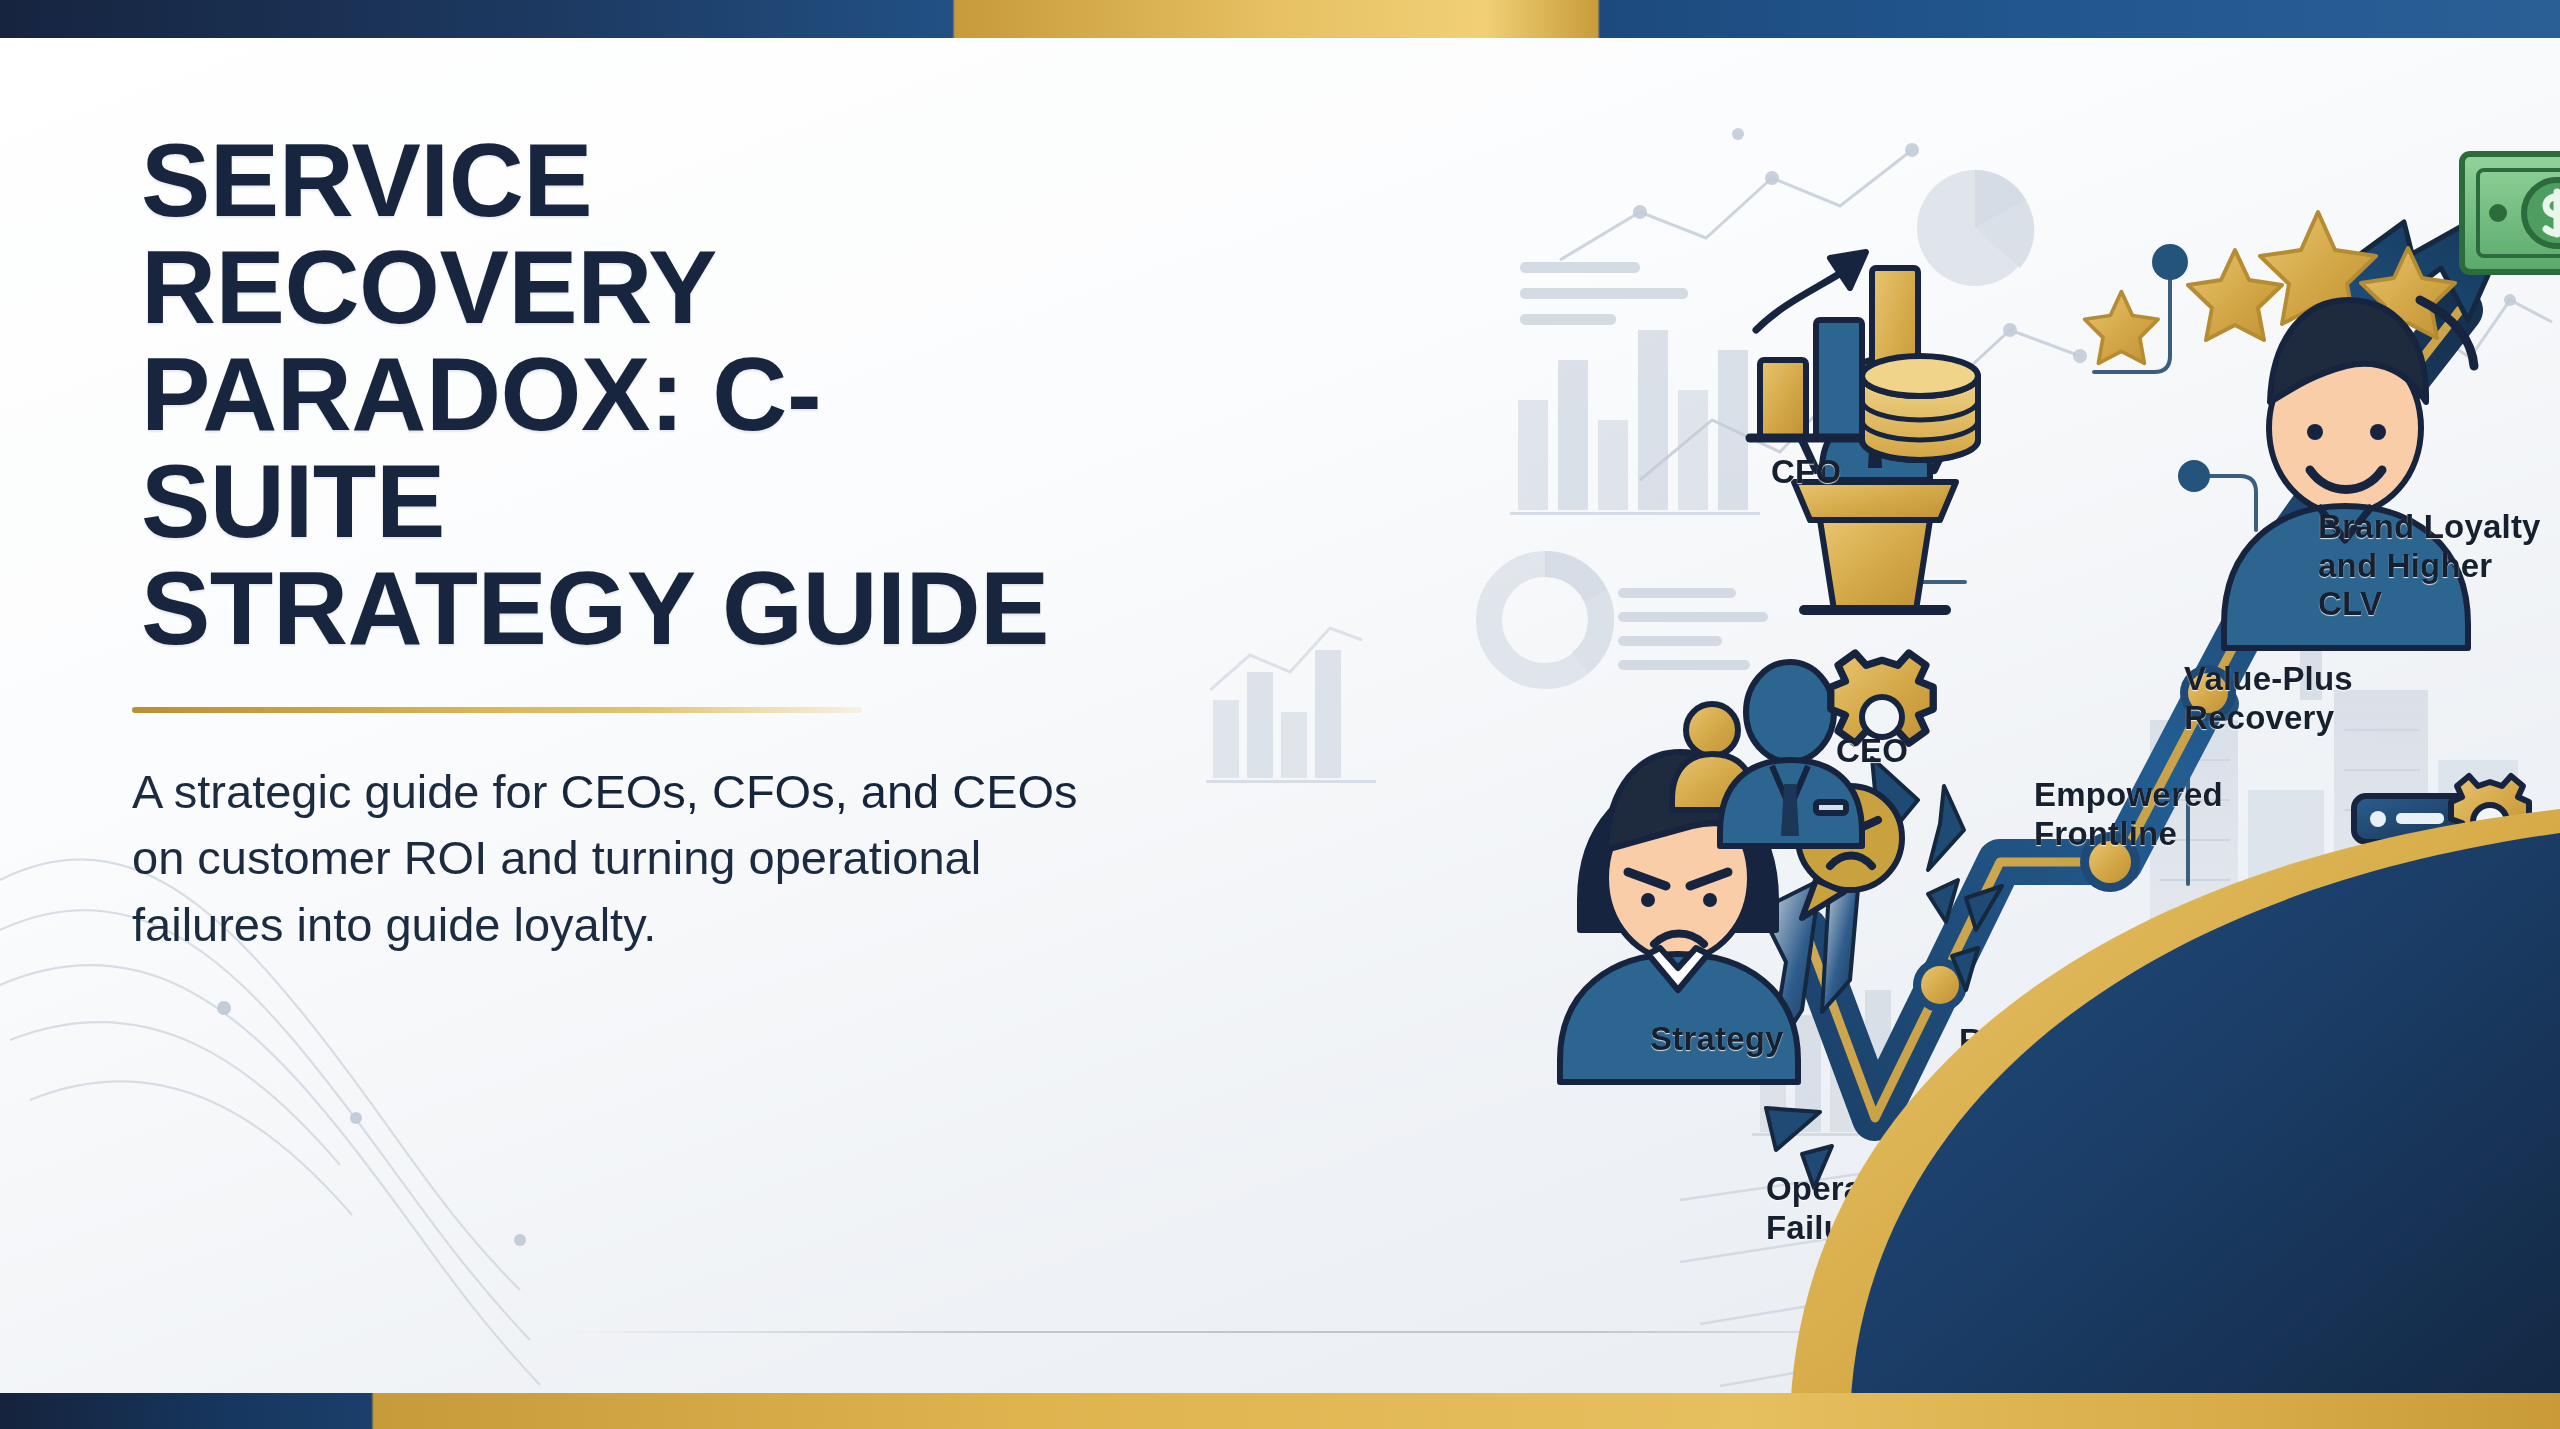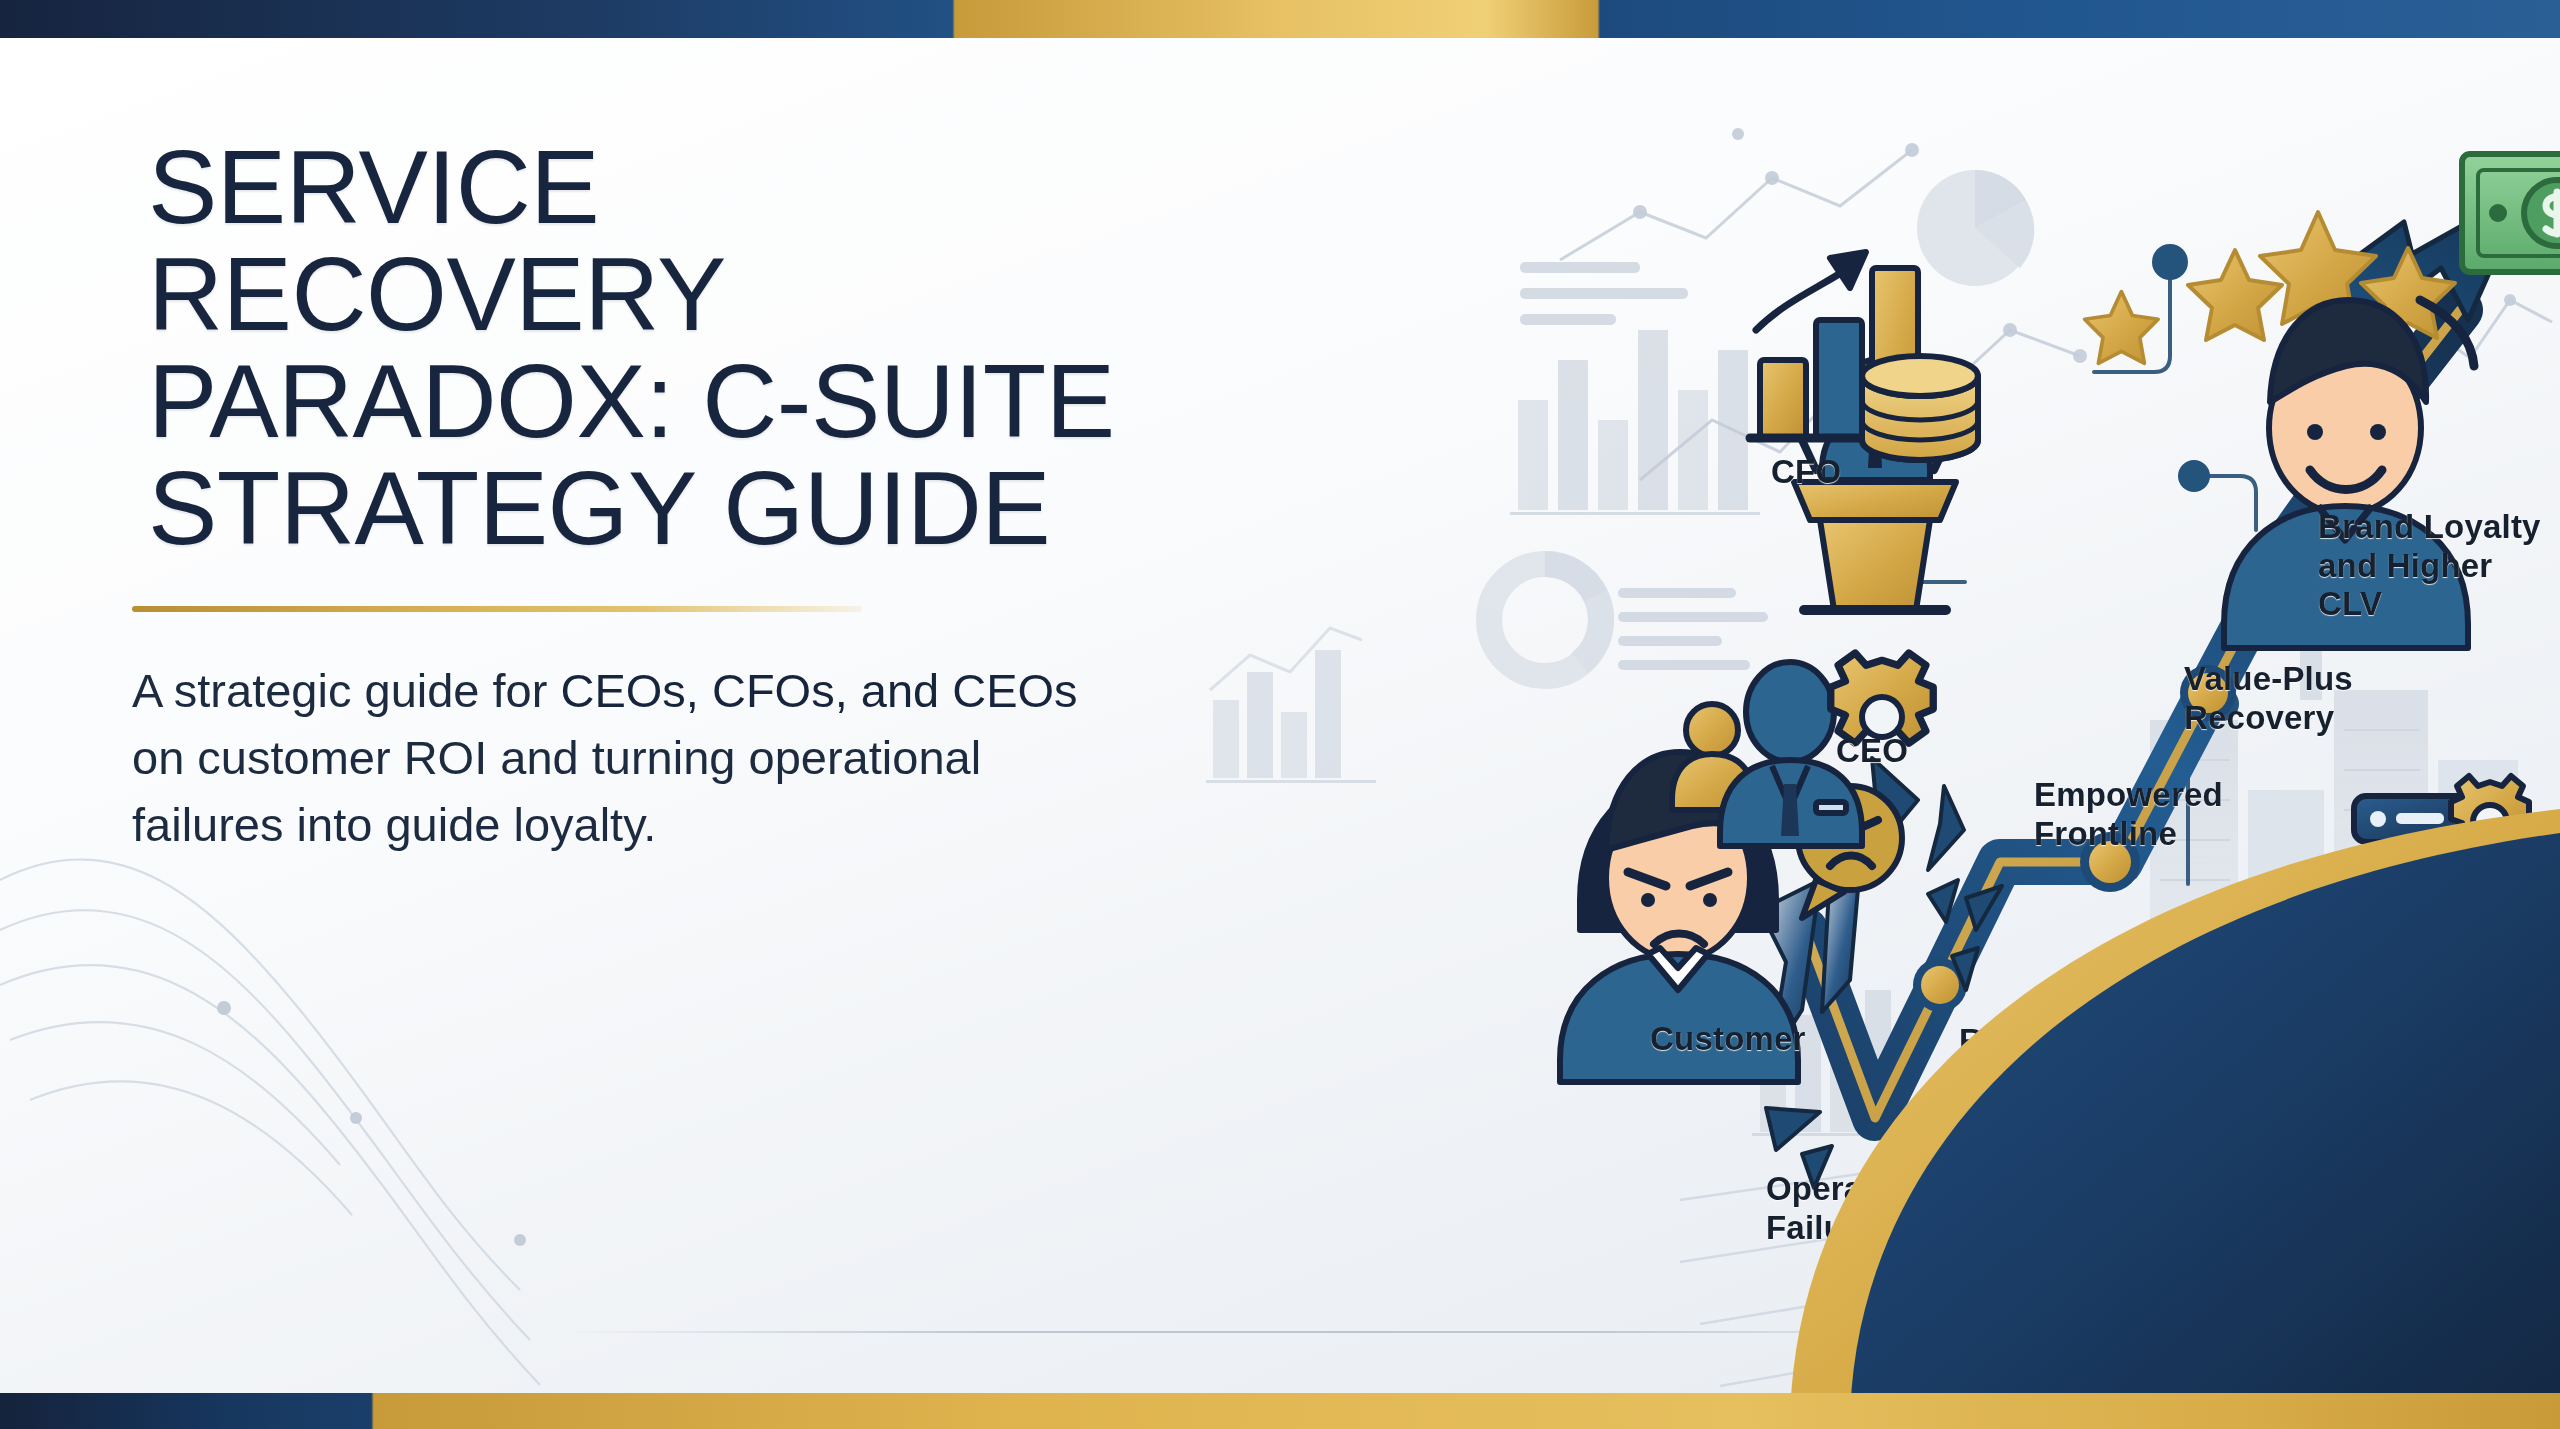--- a/index.html
+++ b/index.html
@@ -23,23 +23,23 @@
     background:linear-gradient(90deg,#15233c 0%,#16375f 9%,#1a3f6a 14.5%,
       #c79a3a 14.6%,#dfb44f 40%,#e6bf5e 68%,#d7ab48 88%,#c89a38 100%);}
   .corner-wrap{position:absolute;right:0;bottom:0;width:860px;height:620px;}
   .hairline{position:absolute;left:560px;bottom:96px;width:1420px;height:2px;
     background:linear-gradient(90deg,rgba(160,172,190,0) 0%,rgba(150,165,185,.55) 30%,
       rgba(150,165,185,.55) 72%,rgba(160,172,190,0) 100%);}
 
   
   .left-col{position:absolute;left:132px;top:118px;width:1000px;}
   h1.headline{
-    margin:16px;
+    margin:9px;
     font-size:104px;line-height:1.03;
-    font-weight:400;letter-spacing:-0.5px;
+    font-weight:700;letter-spacing:-0.5px;
     color:#17253f;
     text-transform:uppercase;
     font-family:"Liberation Sans","DejaVu Sans",sans-serif;
     text-shadow:0 2px 2px rgba(30,45,70,.10);
     white-space:pre-line;
   }
   .rule{margin-top:44px;width:730px;height:6px;border-radius:3px;
     background:linear-gradient(90deg,#b98f33 0%,#d8b356 45%,#e3c370 70%,rgba(227,195,112,.15) 100%);}
   p.subtitle{
     margin:46px 0 0 0;width:980px;
@@ -378,21 +378,21 @@
         <path d="M1210 402 C1212 334 1248 300 1288 300 C1334 300 1368 336 1366 402 C1348 372 1320 358 1286 366 C1248 376 1228 392 1210 402 Z" fill="#1e2b3e"></path>
         <circle cx="1255" cy="432" r="8" fill="#16243f" stroke="none"></circle>
         <circle cx="1318" cy="432" r="8" fill="#16243f" stroke="none"></circle>
         <path d="M1250 470 C1268 496 1304 496 1322 470" stroke-width="9" fill="none" stroke-linecap="round"></path>
         <path d="M1164 624 C1164 546 1218 506 1285 506 C1354 506 1408 546 1408 624 L1408 648 L1164 648 Z" fill="#2c658f"></path>
         <path d="M1258 506 L1285 540 L1312 506" stroke-width="7" fill="none"></path>
       </g>
       <path d="M1360 300 C1396 318 1412 342 1414 366" stroke="#16243f" stroke-width="9" fill="none" stroke-linecap="round"></path>
     </svg>
 
-    <div class="lbl" style="left:590px;top:1020px;">Customer</div>
+    <div class="lbl" style="left:590px;top:1020px;">Strategy</div>
     <div class="lbl" style="left:776px;top:732px;">CEO</div>
     <div class="lbl" style="left:711px;top:434px;margin-top:19px;">CFO</div>
     <div class="lbl" style="left:1204px;top:1152px;">CTO</div>
 
     <div class="lbl" style="left:706px;top:1170px;">Operational
 Failure</div>
 
     <div class="lbl" style="left:899px;top:1022px;">Rapid
 Response</div>
 

